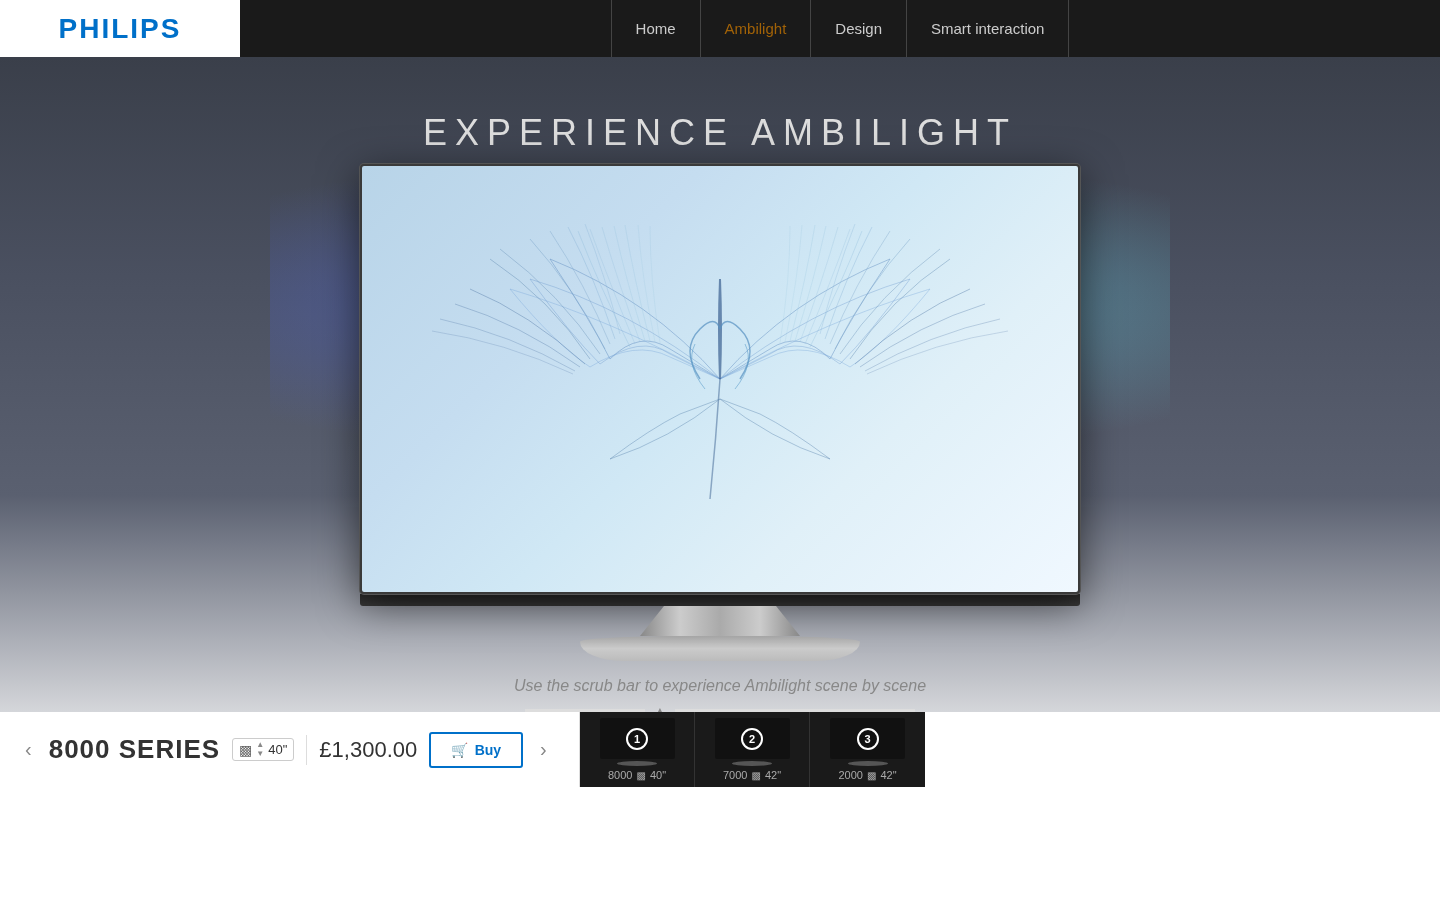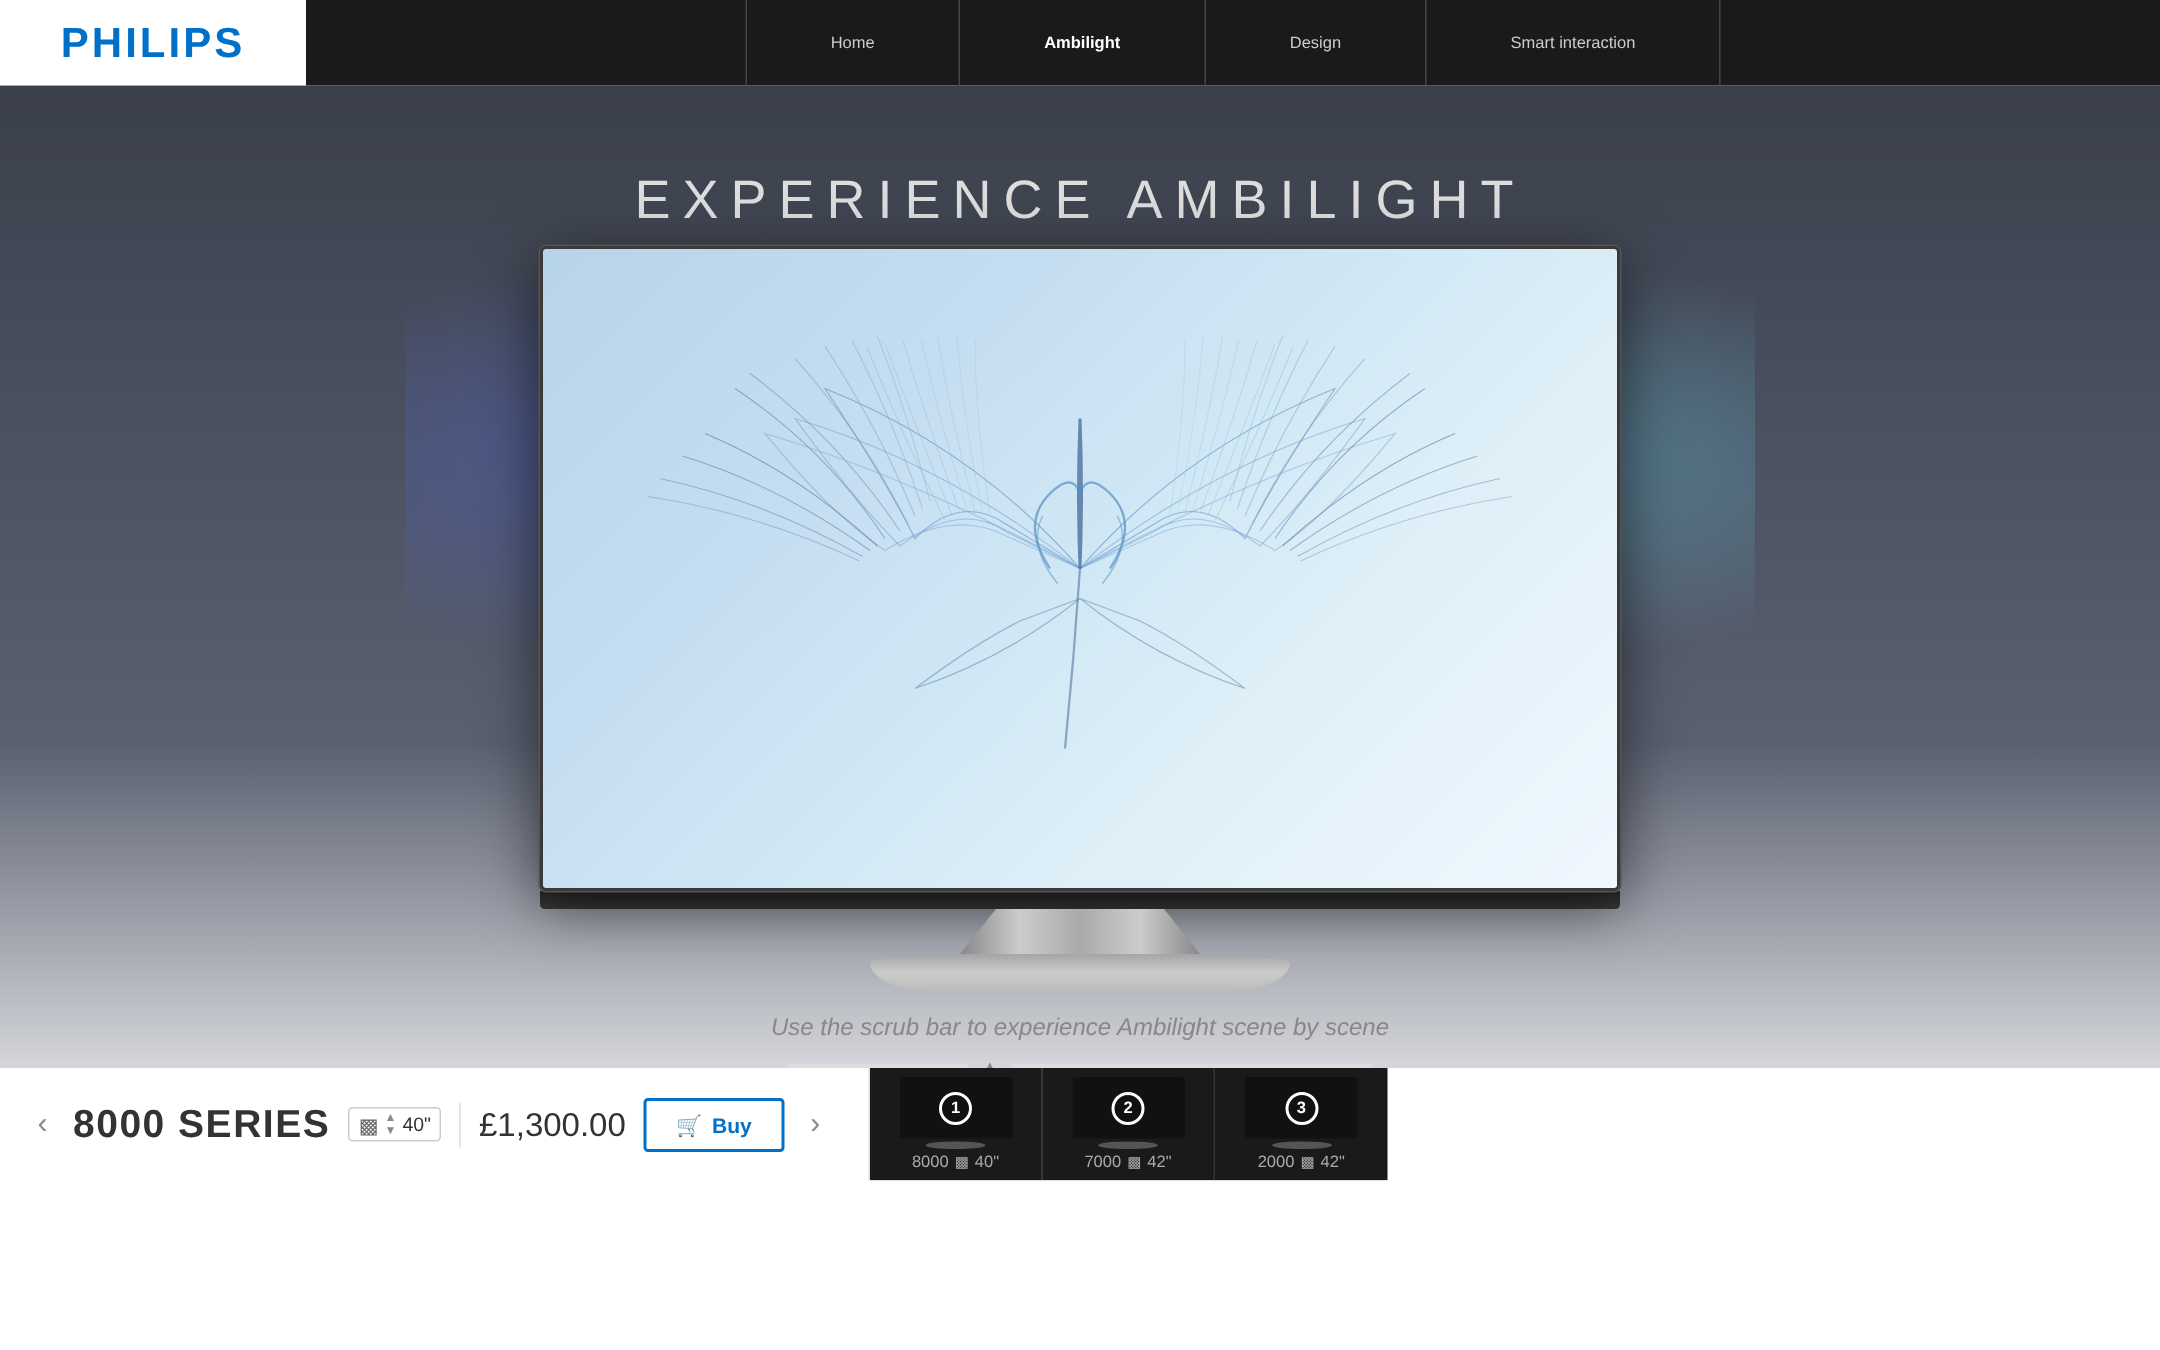--- a/index.html
+++ b/index.html
@@ -8,21 +8,21 @@
     
     .header {
       display: flex;
       align-items: center;
       height: 57px;
       background: #1a1a1a;
       position: relative;
       z-index: 10;
     }
     .logo-container {
-      width: 204px;
+      width: 240px;
       height: 57px;
       background: #fff;
       display: flex;
       align-items: center;
       justify-content: center;
       flex-shrink: 0;
     }
     .logo-text {
       font-size: 28px;
       font-weight: bold;
@@ -31,36 +31,36 @@
     }
     .nav {
       display: flex;
       align-items: center;
       flex: 1;
       justify-content: center;
       gap: 0;
     }
     .nav-item {
       color: #ccc;
-      font-size: 11px;
-      padding: 0 56px;
+      font-size: 15px;
+      padding: 0 24px;
       height: 57px;
       display: flex;
       align-items: center;
       cursor: pointer;
       position: relative;
       border-right: 1px solid #444;
       text-decoration: none;
     }
     .nav-item:first-child {
       border-left: 1px solid #444;
     }
     .nav-item.active {
-      color: #ffffff;
-      font-weight: bold;
+      color: #a16207;
+      font-weight: normal;
     }
 
     
     .main {
       position: relative;
       height: 730px;
       background: linear-gradient(180deg, #3a3f4a 0%, #4a5060 30%, #5a6070 60%, #fff 100%);
       display: flex;
       flex-direction: column;
       align-items: center;

